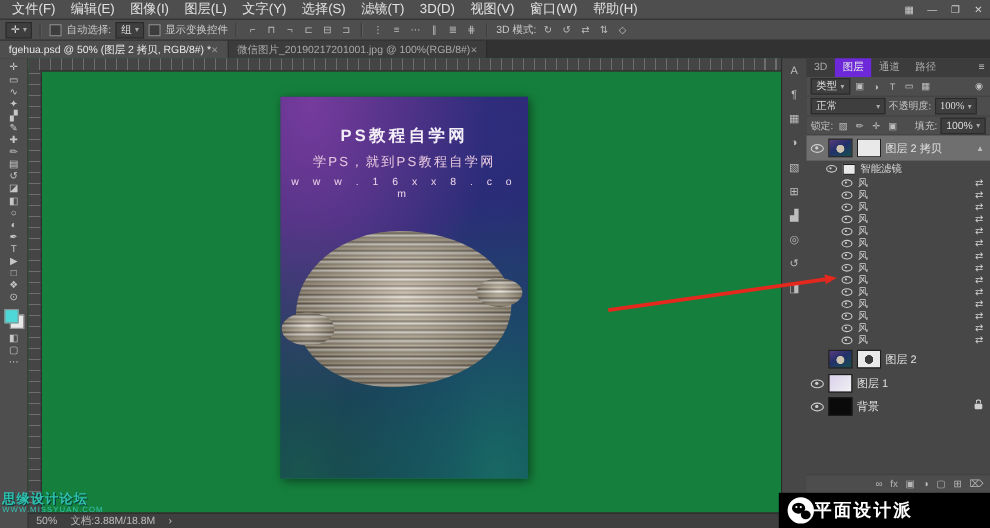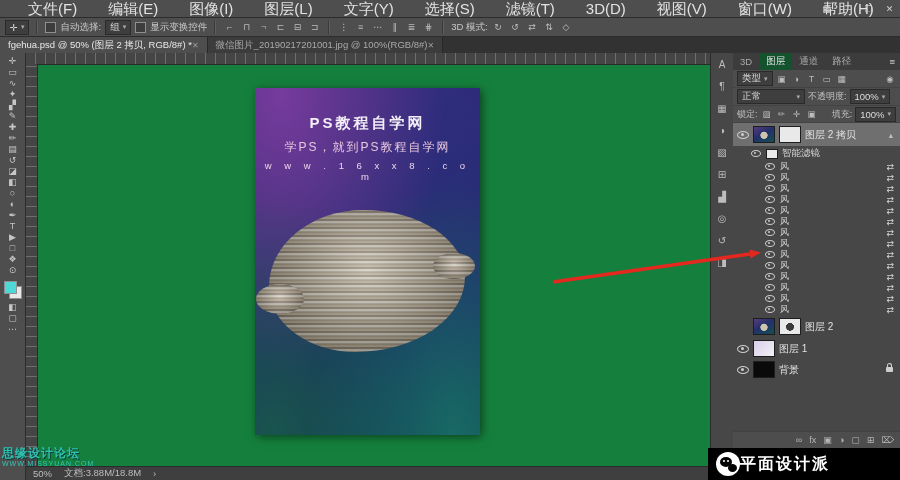--- a/index.html
+++ b/index.html
@@ -3,21 +3,21 @@
 <meta charset="utf-8">
 <style>
   html,body{margin:0;padding:0;background:#222;}
   #app{position:relative;width:900px;height:480px;overflow:hidden;background:#343434;
        font-family:"Liberation Sans","DejaVu Sans",sans-serif;color:#d8d8d8;font-size:11px;
        -webkit-user-select:none;user-select:none;}
   .abs{position:absolute;}
   
   .menubar{left:0;top:0;width:900px;height:18px;background:#4e4e4e;border-bottom:1px solid #2c2c2c;
            display:flex;align-items:center;padding-left:4px;box-sizing:border-box;}
-  .menuitem{padding:0 7px;font-size:15px;color:#e2e2e2;line-height:17px;white-space:nowrap;margin-left:17px;}
+  .menuitem{padding:0 7px;font-size:12px;color:#e2e2e2;line-height:17px;white-space:nowrap;}
   .winctl{position:absolute;right:0;top:0;height:18px;display:flex;align-items:center;}
   .winctl span{width:21px;text-align:center;font-size:9px;color:#cfcfcf;}
   .optionsbar{left:0;top:18px;width:900px;height:19px;background:#4e4e4e;border-bottom:1px solid #2c2c2c;
               display:flex;align-items:center;gap:4px;padding-left:5px;box-sizing:border-box;font-size:9.5px;color:#c9c9c9;}
   .vsep{width:1px;height:13px;background:#3a3a3a;border-right:1px solid #5e5e5e;margin:0 3px;}
   .cb{width:9px;height:9px;border:1px solid #8f8f8f;background:#3d3d3d;display:inline-block;}
   .combo{display:inline-flex;align-items:center;gap:3px;background:#3e3e3e;border:1px solid #2a2a2a;
          padding:0 4px;height:13px;font-size:9.5px;color:#dcdcdc;white-space:nowrap;}
   .caret{font-size:7px;color:#aaa;}
   .oicon{width:13px;text-align:center;font-size:9px;color:#bdbdbd;}
@@ -60,25 +60,25 @@
   .blob::before{content:"";position:absolute;left:-13px;top:52%;width:48px;height:30px;border-radius:50%;background:inherit;}
   .blob::after{content:"";position:absolute;right:-10px;top:30%;width:42px;height:26px;border-radius:50%;background:inherit;}
   .arrow-svg{left:545px;top:242px;width:225px;height:55px;z-index:40;}
   
   .side-strip{left:710px;top:53px;width:23px;height:427px;background:#474747;border-left:1px solid #2c2c2c;
               display:flex;flex-direction:column;align-items:center;padding-top:5px;box-sizing:border-box;gap:9px;}
   .sicon{width:16px;height:13px;line-height:13px;text-align:center;font-size:10px;color:#bdbdbd;}
   .panel{left:733px;top:53px;width:167px;height:427px;background:#4d4d4d;box-sizing:border-box;}
   .ptabs{height:17px;background:#3c3c3c;display:flex;align-items:stretch;font-size:9.5px;color:#ababab;}
   .ptab{padding:0 7px;display:flex;align-items:center;white-space:nowrap;}
-  .ptab.active{background:#14532d;color:#e6e6e6;padding-left:7px;}
+  .ptab.active{background:#6d28d9;color:#e6e6e6;padding-left:7px;}
   .pmenu{margin-left:auto;padding:0 5px;display:flex;align-items:center;color:#c0c0c0;}
   .prow{display:flex;align-items:center;gap:3px;padding:0 4px;box-sizing:border-box;font-size:9px;color:#c3c3c3;border-bottom:1px solid #434343;}
   .filterrow{height:18px;}
-  .blendrow{height:18px;}
+  .blendrow{height:18px;font-family:Liberation Serif, serif;}
   .lockrow{height:17px;}
   .picon{width:12px;text-align:center;font-size:8.5px;color:#bdbdbd;}
   .spacer{flex:1;}
   .layers{background:#474747;height:308px;overflow:hidden;}
   .lrow{display:flex;align-items:center;gap:4px;height:23px;padding:0 3px;box-sizing:border-box;font-size:10px;color:#e2e2e2;}
   .lrow.sel{background:#6f6f6f;}
   .srow{display:flex;align-items:center;gap:4px;height:15px;padding-left:16px;font-size:9.5px;color:#d6d6d6;}
   .wrow{display:flex;align-items:center;gap:4px;height:11px;padding-left:30px;padding-right:6px;font-size:9px;color:#d2d2d2;}
   .eyewell{width:13px;display:flex;justify-content:center;align-items:center;flex:none;}
   .eye{display:inline-block;width:10px;height:6px;border:1px solid #cdcdcd;border-radius:50%;position:relative;}

